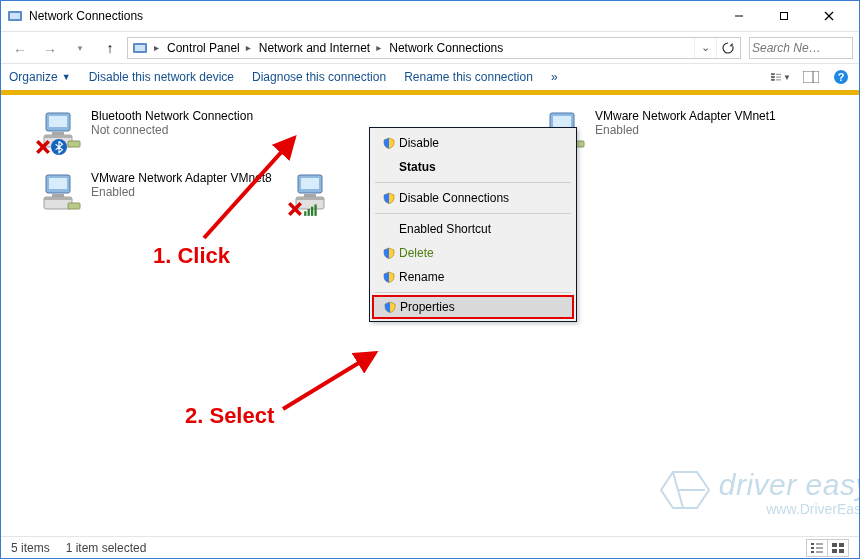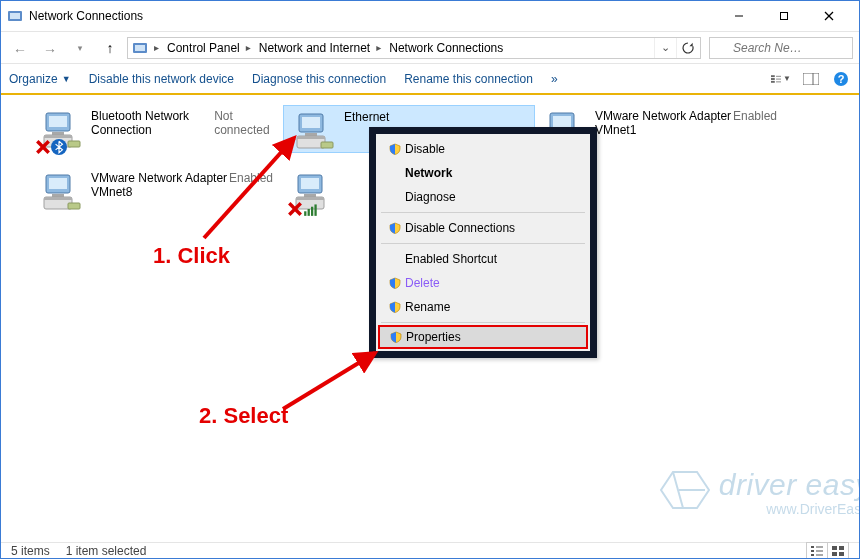--- a/index.html
+++ b/index.html
@@ -78,42 +78,42 @@
     display: inline-flex; align-items: center; justify-content: center;
   }
   .addressbar .spacer { flex: 1; }
   .addr-dropdown, .addr-refresh {
     width: 22px; height: 20px;
     display: flex; align-items: center; justify-content: center;
     color: #555; font-size: 11px;
     border-left: 1px solid #eee;
   }
   .searchbox {
-    width: 144px; height: 22px;
+    width: 104px; height: 22px;
     border: 1px solid #ccc;
     display: flex; align-items: center;
-    padding: 0 21px;
+    padding: 0 0;
     margin-left: 4px;
   }
   .searchbox input {
     flex: 1; border: none; outline: none;
     font-size: 12px; color: #777;
     font-style: italic;
     background: transparent;
   }
 
   
   .toolbar {
     height: 32px;
     display: flex;
     align-items: center;
     padding: 0 8px;
     background: #fff;
     border-top: 1px solid #e5e5e5;
-    border-bottom: 2px solid #eab308;
+    border-bottom: 5px solid #eab308;
     gap: 18px;
   }
   .toolbar .titem {
     color: #15518e;
     font-size: 12px;
     display: inline-flex; align-items: center; gap: 4px;
   }
   .toolbar .titem .dd { font-size: 9px; color: #15518e; }
   .toolbar .right { margin-left: auto; display: flex; gap: 10px; align-items: center; }
   .toolbar .ricon { width: 20px; height: 20px; display: inline-flex; align-items: center; justify-content: center; color: #555; }
@@ -143,44 +143,44 @@
     margin-right: 6px;
     flex-shrink: 0;
   }
   .nicon svg { width: 42px; height: 40px; }
   .nicon .overlay {
     position: absolute;
     left: -2px; bottom: -2px;
     display: flex; gap: 0;
   }
   .overlay .ov { width: 16px; height: 16px; display: inline-flex; align-items: center; justify-content: center; }
-  .item .labels { display: flex; flex-direction: row; line-height: 14px; font-size: 12px; }
+  .item .labels { display: flex; flex-direction: column; line-height: 14px; font-size: 12px; }
   .item .labels .l1 { color: #000; }
   .item .labels .l3 { color: #6d6d6d; }
 
   
   .ctxmenu {
     position: absolute;
-    width: 228px;
+    width: 208px;
     background: #f0f0f0;
-    border: 7px solid #0f172a;
+    border: 1px solid #0f172a;
     box-shadow: 2px 2px 4px rgba(0,0,0,.2);
     padding: 3px;
   }
   .ctxitem {
     height: 24px;
     display: flex; align-items: center;
     padding: 0 10px 0 6px;
     font-size: 12px;
   }
   .ctxitem .cicon {
     width: 20px; display: inline-flex; justify-content: center;
   }
   .ctxitem.bold .clabel { font-weight: bold; }
-  .ctxitem.disabled .clabel { color: #8b5cf6; text-align: right; }
+  .ctxitem.disabled .clabel { color: #4d7c0f; text-align: right; }
   .ctxitem.highlight {
     border: 2px solid #e40000;
     background: #dadada;
     margin: -1px;
   }
   .ctxsep { height: 1px; background: #d0d0d0; margin: 3px 2px; }
 
   
   .anno-text {
     position: absolute;
@@ -202,21 +202,21 @@
     line-height: 1;
   }
   .watermark .brand { font-size: 30px; font-style: italic; letter-spacing: .5px; }
   .watermark .brand .d { font-weight: 400; }
   .watermark .url { font-size: 14px; margin-top: 2px; }
 
   
   .statusbar {
     position: absolute;
     left: 0; right: 0; bottom: 0;
-    height: 16px;
+    height: 22px;
     border-top: 1px solid #e5e5e5;
     display: flex; align-items: center;
     padding: 0 10px;
     font-size: 12px;
     color: #444;
     background: #fff;
   }
   .statusbar .sbitem { margin-right: 16px; }
   .statusbar .spacer { flex: 1; }
   .statusbar .sicn { width: 22px; height: 18px; display: inline-flex; align-items: center; justify-content: center; border: 1px solid #ccc; margin-left: -1px; color: #555; }
@@ -353,35 +353,20 @@
             </svg>
         </span>
       </div>
     </div>
     <div class="labels">
       <span class="l1">Bluetooth Network Connection</span>
       <span class="l3">Not connected</span>
     </div>
   </div>
 
-  <div class="item selected" style="left:282px; top:10px; width:252px; height:48px;">
-    <div class="nicon">
-      <svg viewBox="0 0 42 40">
-        <rect x="6" y="2" width="24" height="18" rx="2" fill="#8fb9e0" stroke="#4f7aa8"></rect>
-        <rect x="9" y="5" width="18" height="11" fill="#d9ecfb"></rect>
-        <rect x="12" y="21" width="12" height="3" fill="#a8a8a8"></rect>
-        <rect x="4" y="24" width="28" height="12" rx="2" fill="#e0e0e0" stroke="#a0a0a0"></rect>
-        <rect x="4" y="24" width="28" height="3" fill="#b0b0b0"></rect>
-        <rect x="28" y="30" width="12" height="6" rx="1" fill="#b9c988" stroke="#8a9960"></rect>
-      </svg>
-    </div>
-    <div class="labels">
-      <span class="l1">Ethernet</span>
-    </div>
-  </div>
 
   <div class="item" style="left:534px; top:10px;">
     <div class="nicon">
       <svg viewBox="0 0 42 40">
         <rect x="6" y="2" width="24" height="18" rx="2" fill="#8fb9e0" stroke="#4f7aa8"></rect>
         <rect x="9" y="5" width="18" height="11" fill="#d9ecfb"></rect>
         <rect x="12" y="21" width="12" height="3" fill="#a8a8a8"></rect>
         <rect x="4" y="24" width="28" height="12" rx="2" fill="#e0e0e0" stroke="#a0a0a0"></rect>
         <rect x="4" y="24" width="28" height="3" fill="#b0b0b0"></rect>
         <rect x="28" y="30" width="12" height="6" rx="1" fill="#b9c988" stroke="#8a9960"></rect>
@@ -443,25 +428,21 @@
       <span class="cicon">
         <svg class="shield" viewBox="0 0 12 12">
             <path d="M6 1 L11 3 V6 C11 9 8.5 11 6 11.5 C3.5 11 1 9 1 6 V3 Z" fill="#ffcf3e" stroke="#b07e00" stroke-width=".6"></path>
             <path d="M6 1 L6 11.5 C3.5 11 1 9 1 6 V3 Z" fill="#2e7df6"></path>
           </svg>
       </span>
       <span class="clabel">Disable</span>
     </div>
     <div class="ctxitem bold">
       <span class="cicon"></span>
-      <span class="clabel">Network</span>
-    </div>
-    <div class="ctxitem">
-      <span class="cicon"></span>
-      <span class="clabel">Diagnose</span>
+      <span class="clabel">Status</span>
     </div>
     <div class="ctxsep"></div>
     <div class="ctxitem">
       <span class="cicon">
         <svg class="shield" viewBox="0 0 12 12">
             <path d="M6 1 L11 3 V6 C11 9 8.5 11 6 11.5 C3.5 11 1 9 1 6 V3 Z" fill="#ffcf3e" stroke="#b07e00" stroke-width=".6"></path>
             <path d="M6 1 L6 11.5 C3.5 11 1 9 1 6 V3 Z" fill="#2e7df6"></path>
           </svg>
       </span>
       <span class="clabel">Disable Connections</span>
@@ -512,21 +493,21 @@
   <div class="anno-text" style="left:152px; top:148px;">1. Click</div>
 
   <svg class="anno-arrow" style="left:274px; top:252px; width:110px; height:70px;" viewBox="0 0 110 70">
     <defs>
         <marker id="ah2" markerWidth="6" markerHeight="6" refX="5" refY="3" orient="auto">
           <path d="M0,0 L6,3 L0,6 Z" fill="#e40000"></path>
         </marker>
       </defs>
     <line x1="8" y1="62" x2="100" y2="6" stroke="#e40000" stroke-width="4" marker-end="url(#ah2)"></line>
   </svg>
-  <div class="anno-text" style="left:198px; top:308px;">2. Select</div>
+  <div class="anno-text" style="left:184px; top:308px;">2. Select</div>
 
   <div class="watermark">
     <svg width="52" height="44" viewBox="0 0 52 44" style="position:absolute;left:-60px;top:-2px;">
       <g fill="none" stroke="#bcd5e6" stroke-width="2">
         <polygon points="14,4 38,4 50,22 38,40 14,40 2,22"></polygon>
         <line x1="20" y1="22" x2="46" y2="22"></line>
         <line x1="14" y1="4" x2="24" y2="40"></line>
       </g>
     </svg>
     <div class="brand">

